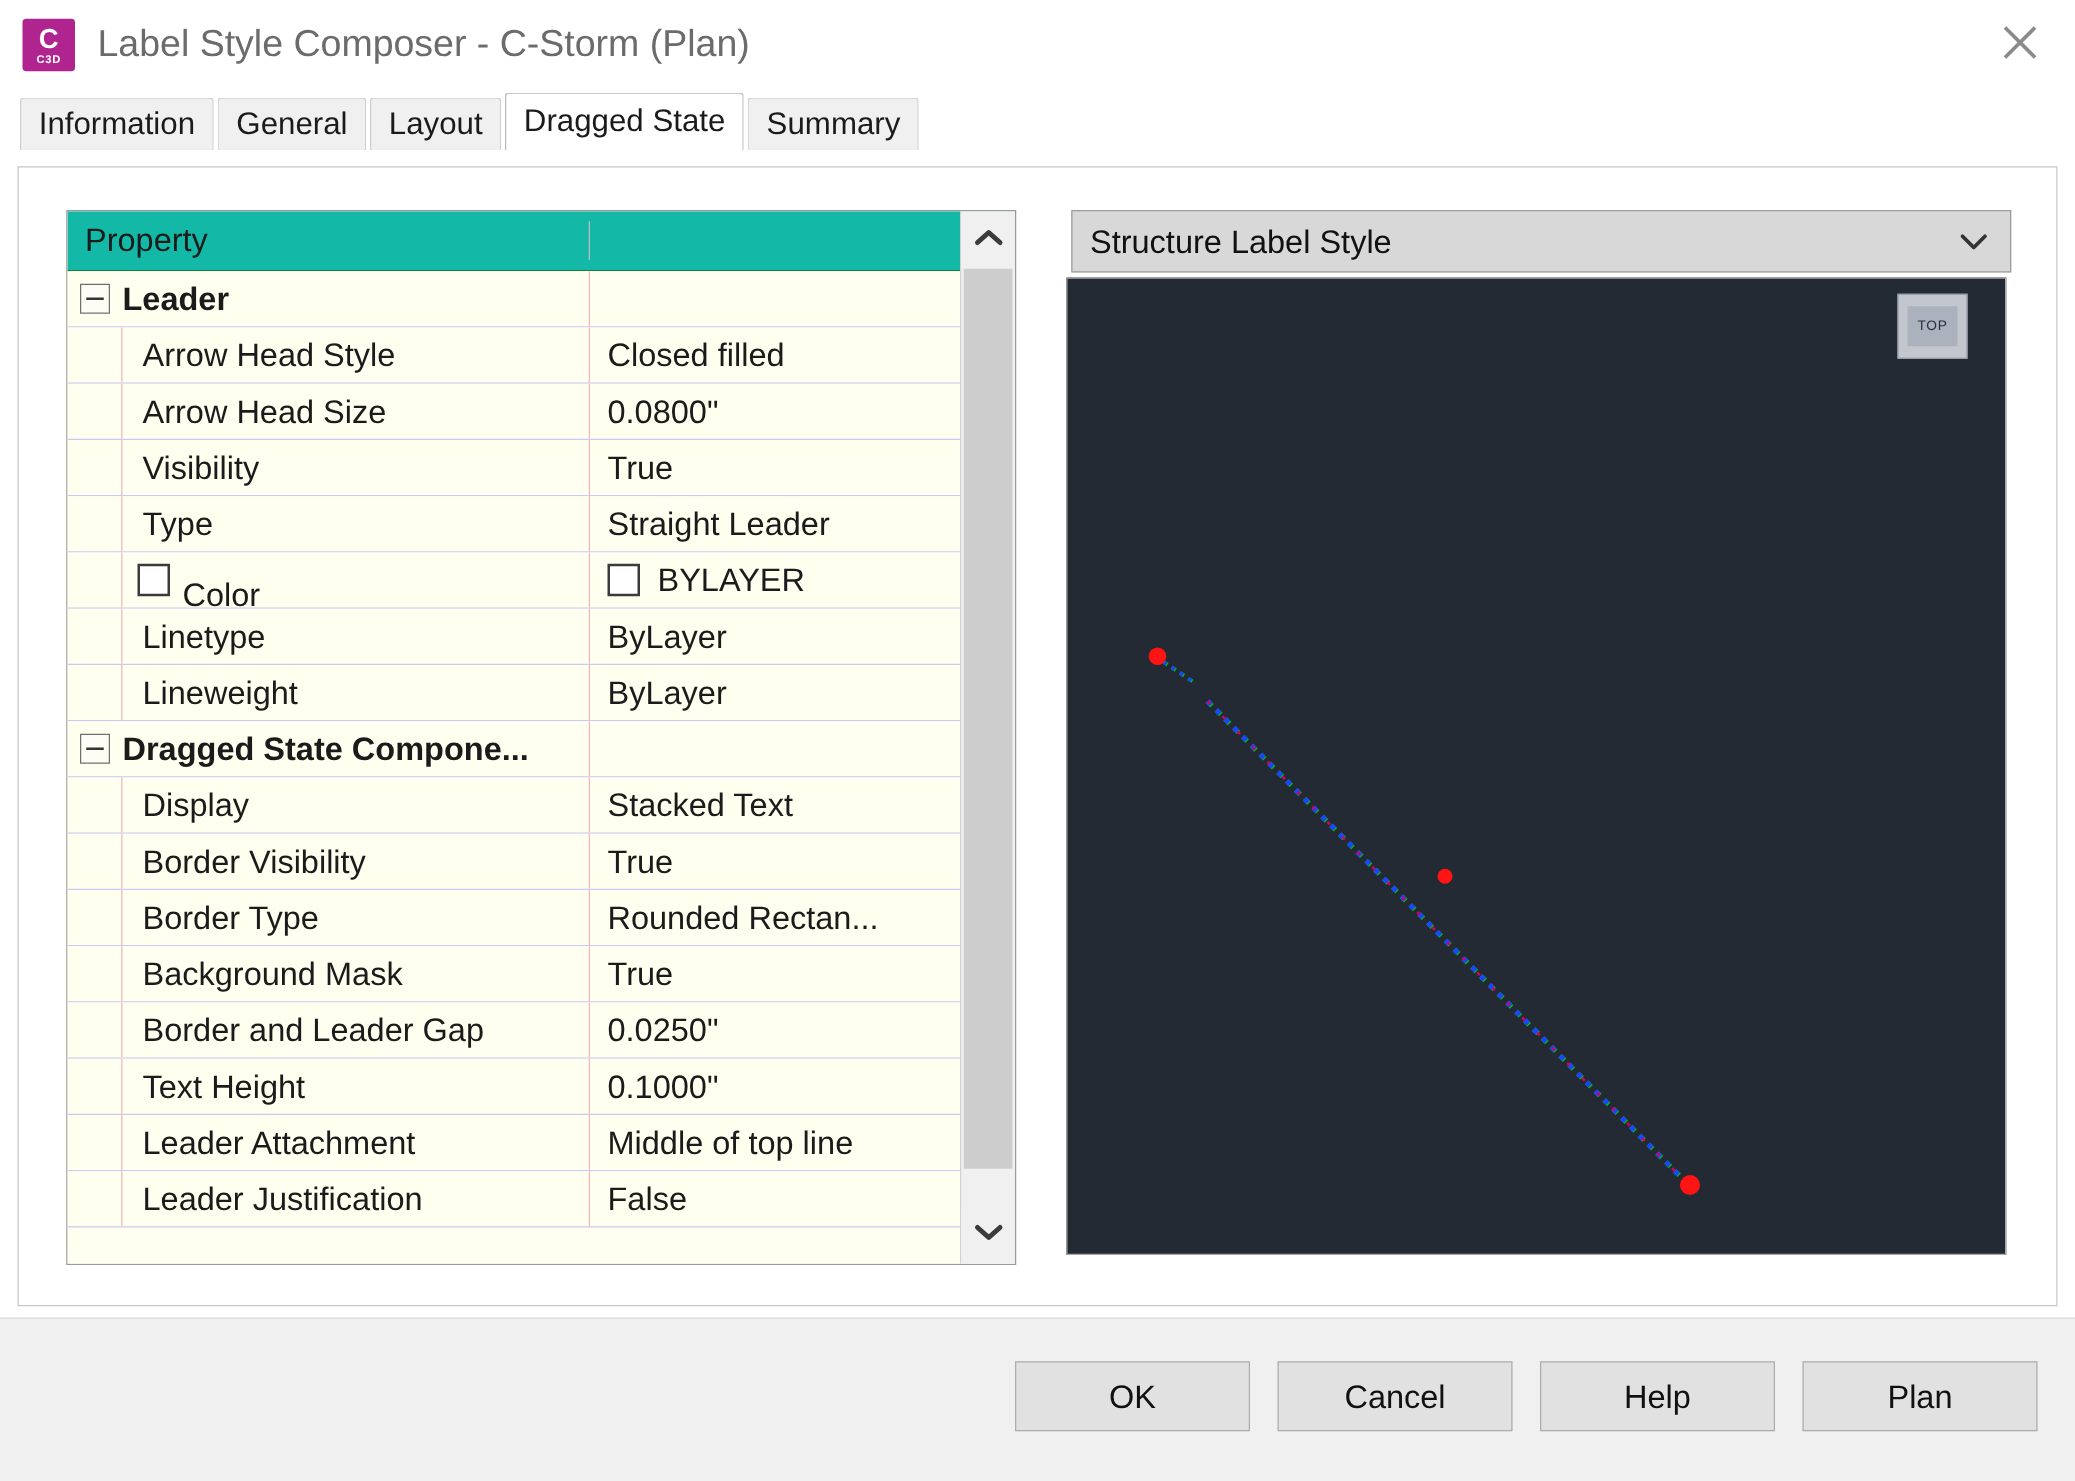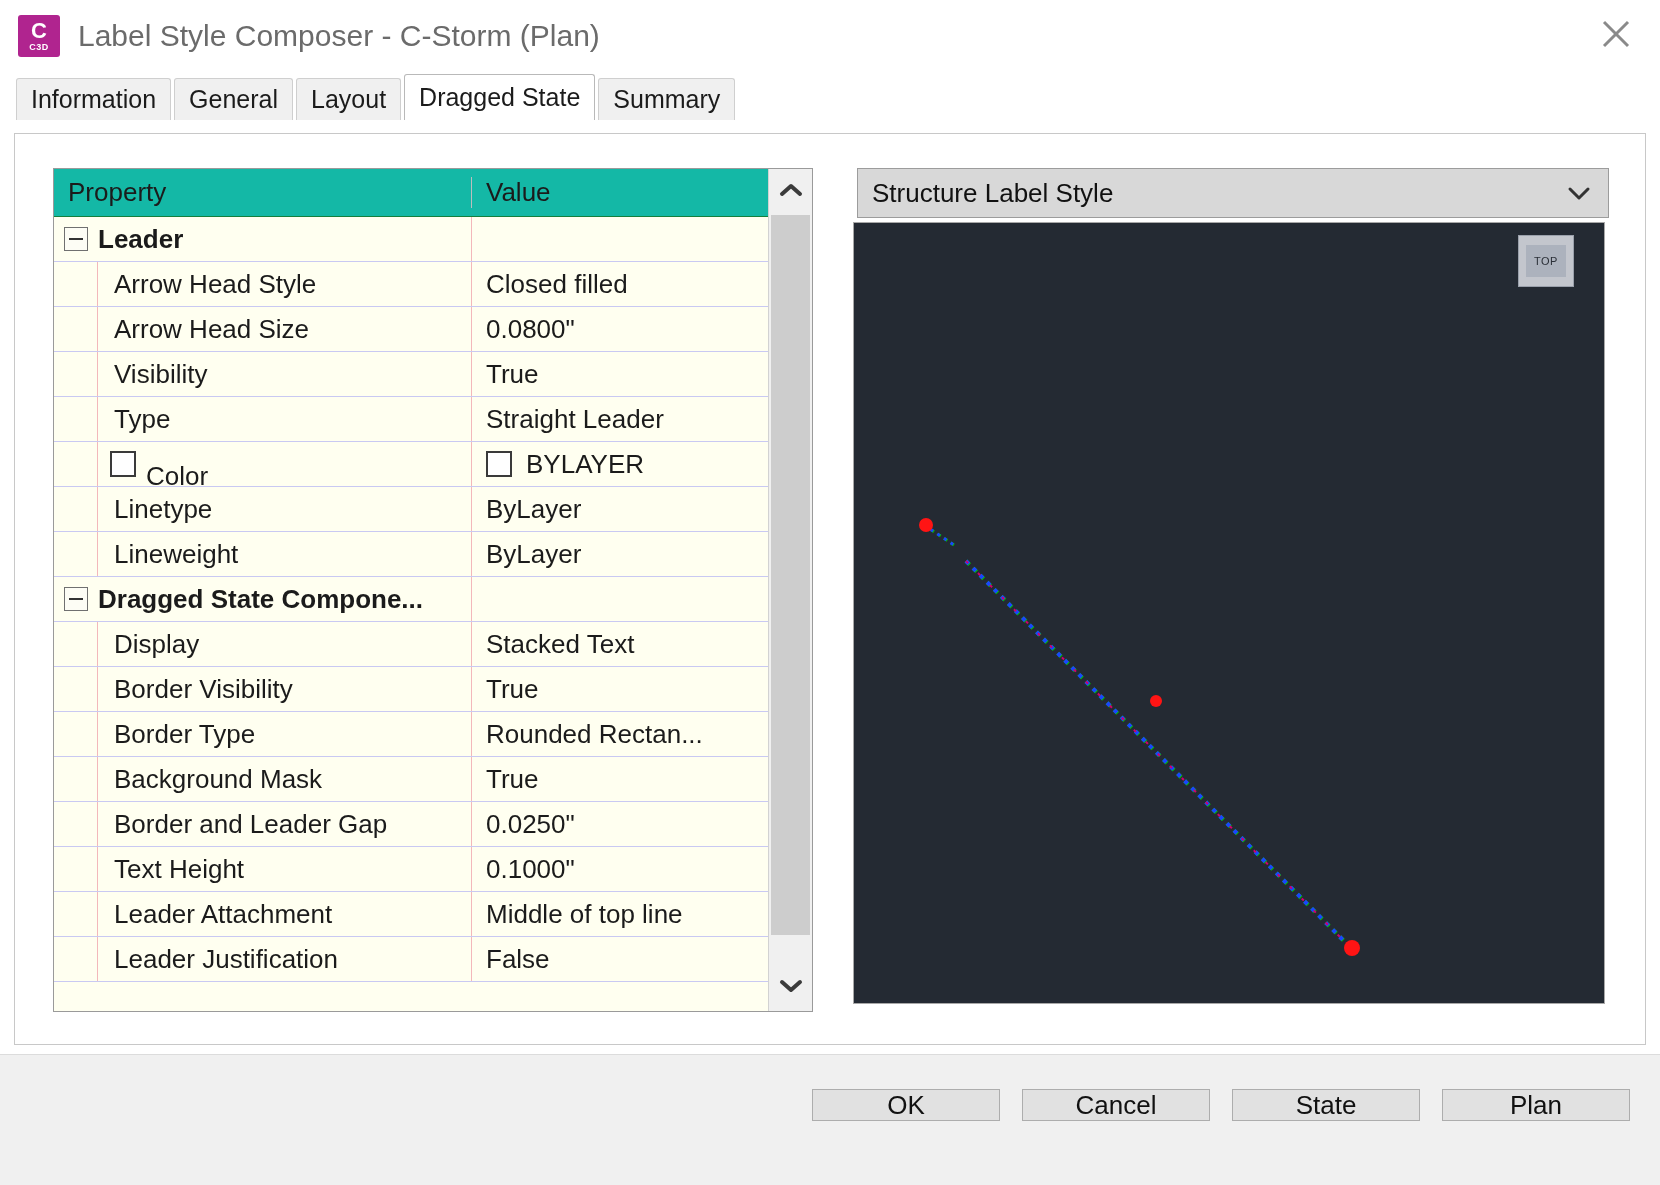--- a/index.html
+++ b/index.html
@@ -361,21 +361,21 @@
   }
   #btn-row {
     position: absolute;
     right: 30px;
     top: 34px;
     display: flex;
     gap: 22px;
   }
   .dlg-btn {
     width: 188px;
-    height: 32px;
+    height: 56px;
     background: #e1e1e1;
     border: 1px solid #adadad;
     box-sizing: border-box;
     font-size: 26px;
     color: #111111;
     display: flex;
     align-items: center;
     justify-content: center;
     cursor: pointer;
     font-family: "Liberation Sans", sans-serif;
@@ -416,21 +416,20 @@
   <div class="tab">
       <span>Summary</span>
     </div>
 </div>
 
 <div id="panel">
 
   <div id="grid-wrap">
     <div id="grid-header">
       <div class="hcell prop">Property</div>
-      <div class="hcell val">Value</div>
     </div>
     <div id="grid-body">
         <div class="row group">
           <div class="cell-prop">
             <div class="expander"></div>
             <span class="prop-text">Leader</span>
           </div>
           <div class="cell-val">
             <span class="val-text"></span>
           </div>
@@ -639,19 +638,19 @@
 
 <div id="footer">
   <div id="btn-row">
     <div class="dlg-btn">
         <span>OK</span>
       </div>
     <div class="dlg-btn">
         <span>Cancel</span>
       </div>
     <div class="dlg-btn">
-        <span>State</span>
+        <span>Help</span>
       </div>
     <div class="dlg-btn">
         <span>Plan</span>
       </div>
   </div>
 </div>
 
 </body></html>

